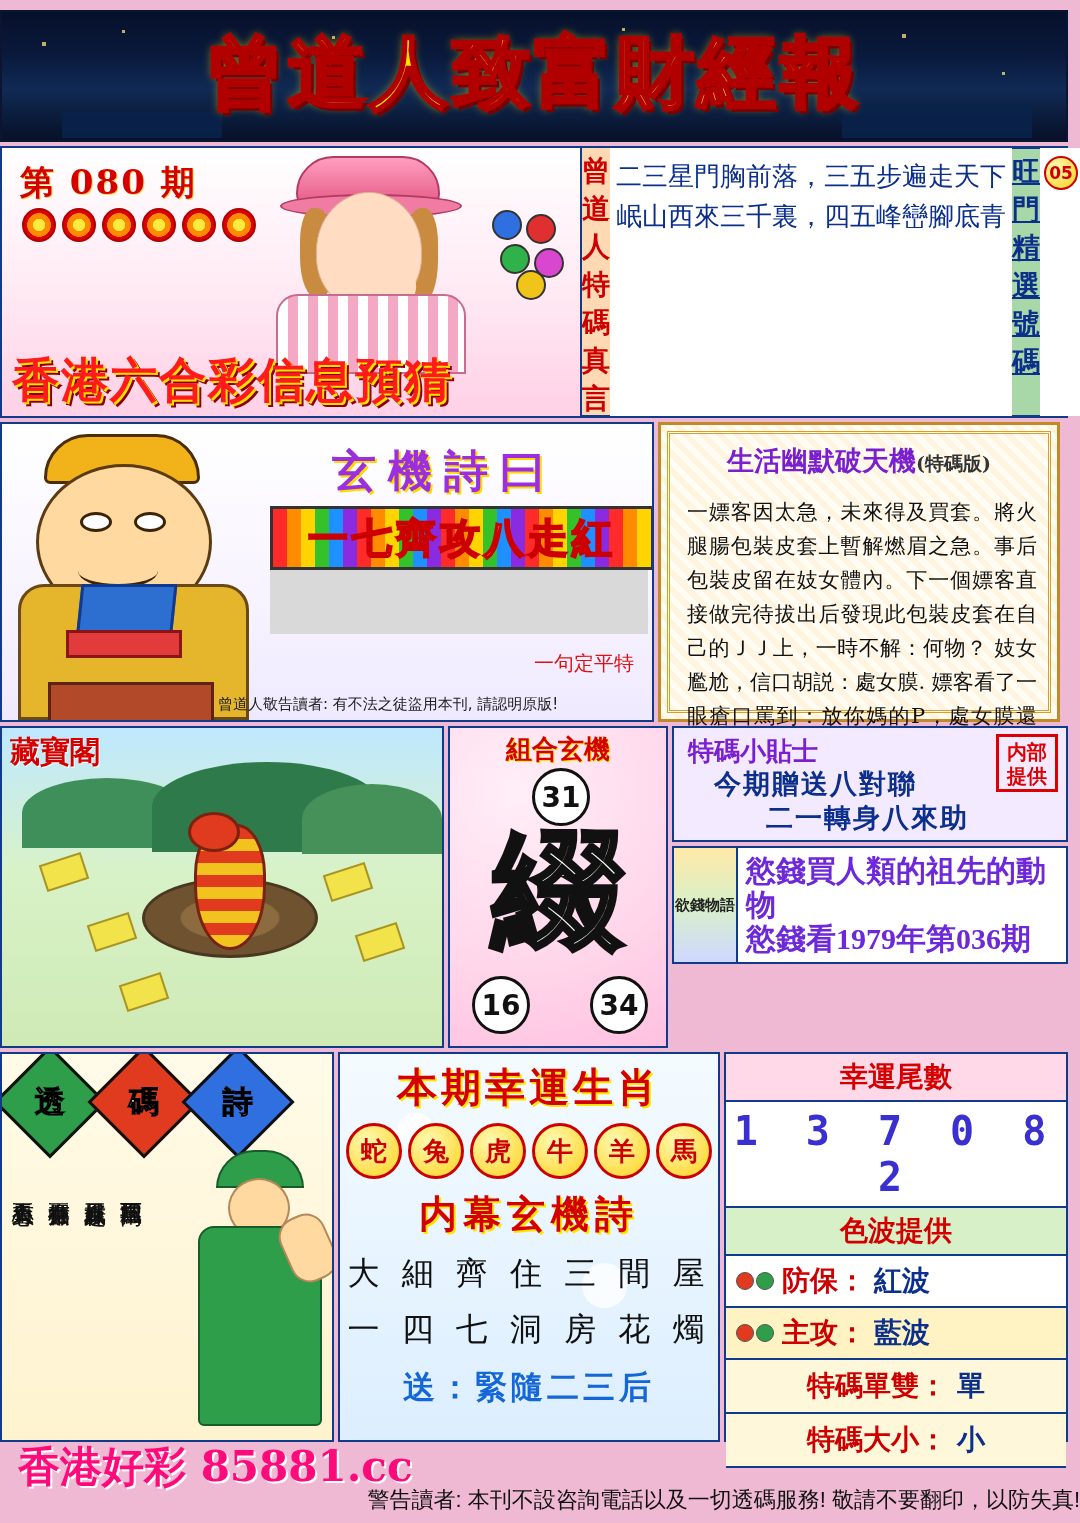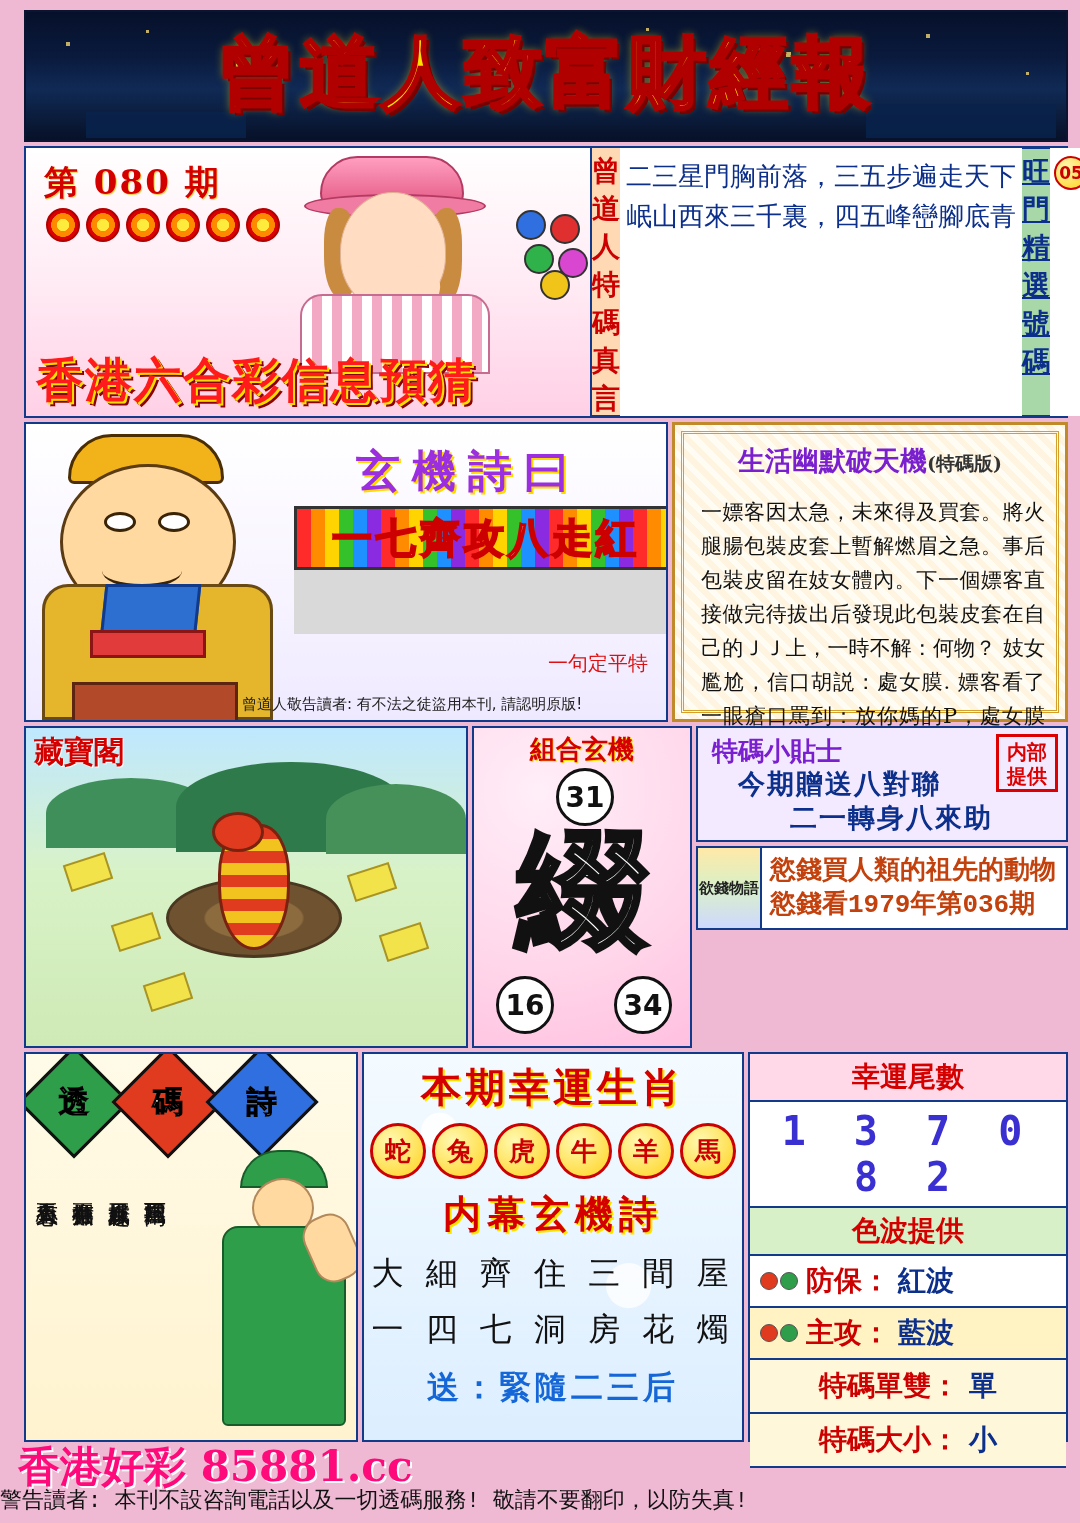--- a/index.html
+++ b/index.html
@@ -7,21 +7,21 @@
     width:1080px;height:1523px;
     background:#f3c9dd;
     font-family:"DejaVu Sans","Liberation Sans",sans-serif;
     overflow:hidden;
     position:relative;
   }
   .page{
     position:absolute;left:0;top:0;width:1080px;height:1523px;
     background:#efb9d4;
     box-sizing:border-box;
-    padding:10px 12px 0 24px;
+    padding:10px 12px 0 0;
   }
   
   .masthead{
     position:relative;height:128px;
     background:linear-gradient(180deg,#06102a 0%,#0a1a3d 35%,#102a55 60%,#071128 100%);
     border:2px solid #0b1430;
     overflow:hidden;
   }
   .sky-lights{position:absolute;inset:0;}
   .sky-lights i{position:absolute;display:block;background:#ffe27a;opacity:.75;}
@@ -149,22 +149,22 @@
     font-family:"DejaVu Serif","Liberation Serif",serif;letter-spacing:2px;}
   .tips-t3{position:absolute;left:92px;top:72px;font-size:27px;font-weight:bold;color:#0b2f8a;
     font-family:"DejaVu Serif","Liberation Serif",serif;letter-spacing:2px;}
   .stampbox{position:absolute;right:8px;top:6px;width:62px;height:58px;border:3px solid #d00;color:#d00;
     font-size:20px;font-weight:bold;line-height:24px;text-align:center;padding-top:3px;box-sizing:border-box;}
   .wantbox{margin-top:4px;height:auto;display:flex;border:2px solid #123a8a;background:#fff;}
   .wb-left{width:62px;border-right:2px solid #123a8a;
     background:linear-gradient(180deg,#ffe9a8 0%,#d8f0c8 50%,#cfd8ff 100%);
     display:flex;flex-direction:column;align-items:center;justify-content:center;
     font-size:15px;font-weight:bold;color:#222;line-height:18px;}
-  .wb-right{flex:1;padding:6px 8px;font-size:26px;line-height:34px;color:#c2410c;font-weight:bold;
-    font-family:Liberation Mono, monospace;}
+  .wb-right{flex:1;padding:6px 8px;font-size:30px;line-height:34px;color:#6d28d9;font-weight:bold;
+    font-family:Liberation Serif, serif;}
   
   .band4{display:flex;margin-top:4px;height:390px;}
   .b4left{width:330px;border:2px solid #123a8a;position:relative;overflow:hidden;
     background:linear-gradient(180deg,#fffbe8 0%,#fff3cf 100%);}
   .diamonds{position:absolute;left:8px;top:8px;display:flex;gap:14px;}
   .dia{width:74px;height:74px;transform:rotate(45deg);border:3px solid #111;display:flex;align-items:center;justify-content:center;}
   .dia span{transform:rotate(-45deg);font-size:30px;font-weight:bold;color:#fff;-webkit-text-stroke:1px #000;
     font-family:"DejaVu Serif","Liberation Serif",serif;}
   .d1{background:#2f9e4a;}
   .d2{background:#e03a1f;}
@@ -208,22 +208,22 @@
   .br-row.y{background:#fff3c4;}
   .br-row.g{background:#ffffff;}
   .dots{display:flex;gap:2px;}
   .dot{width:16px;height:16px;border-radius:50%;border:1px solid #555;}
   .br-lab{color:#c00;}
   .br-val{color:#0b2f8a;}
   .br-row2{display:flex;align-items:center;justify-content:center;gap:10px;padding:7px 0;
     border-bottom:2px solid #123a8a;font-size:28px;font-weight:bold;background:#fff7d9;
     font-family:"DejaVu Serif","Liberation Serif",serif;}
   .footer{position:absolute;left:0;right:0;bottom:0;height:70px;}
-  .footer-text{position:absolute;left:0;right:0;bottom:8px;text-align:left;font-size:22px;color:#111;
-    font-family:Liberation Mono, monospace;}
+  .footer-text{position:absolute;left:0;right:0;bottom:8px;text-align:right;font-size:22px;color:#111;
+    font-family:Liberation Sans, sans-serif;}
   .watermark{position:absolute;left:18px;bottom:28px;font-size:42px;font-weight:bold;color:#ff0a7a;
     font-family:"DejaVu Serif","Liberation Serif",serif;text-shadow:2px 2px 0 #fff;}
   .watermark .wm2{color:#ff0a7a;}
 </style>
 </head>
 <body>
 
 <div class="page">
 
   <div class="masthead">

